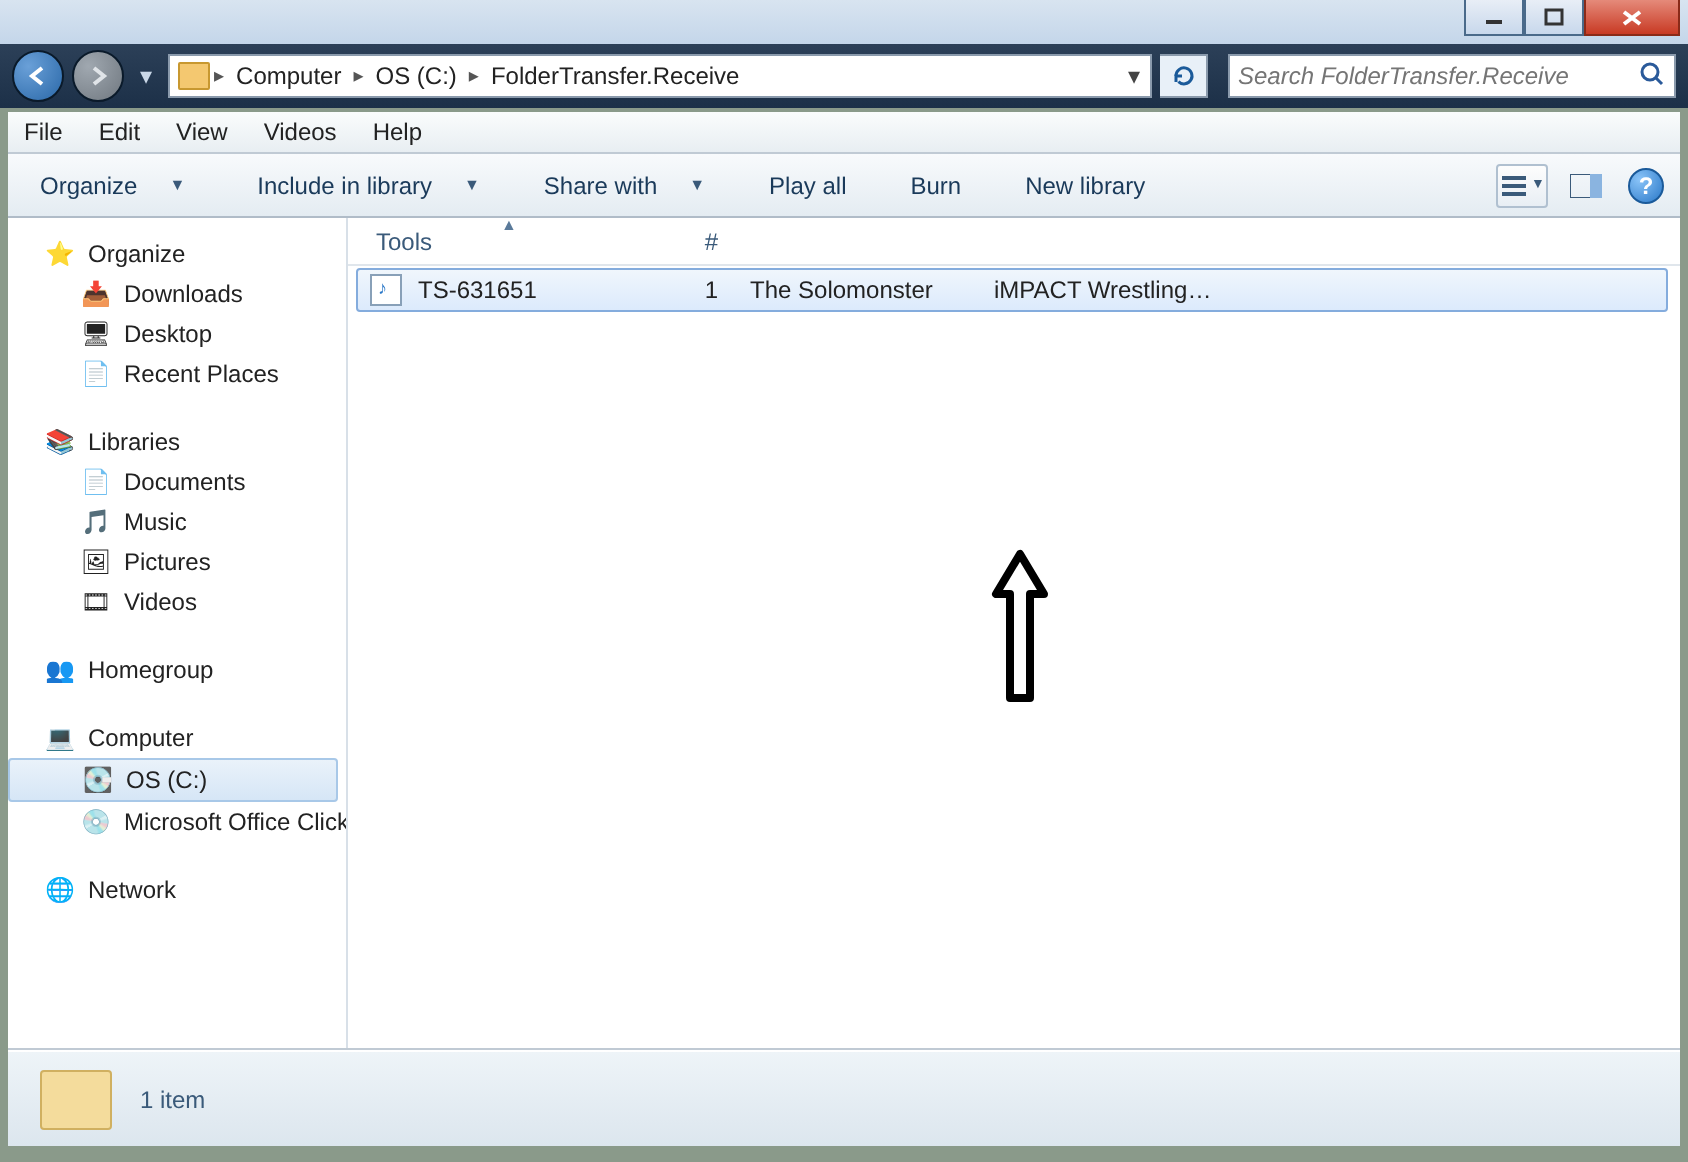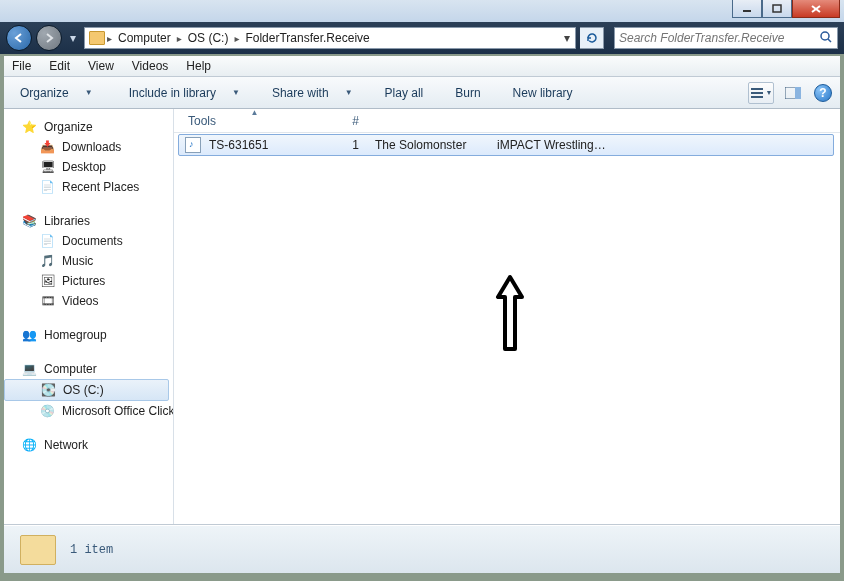--- a/index.html
+++ b/index.html
@@ -58,21 +58,21 @@
   .cell { padding:0 8px; color:#222; white-space:nowrap; overflow:hidden; text-overflow:ellipsis;}
   .fileico { width:16px; height:16px; background:#fff; border:1px solid #88a0b8; position:relative; flex-shrink:0;}
   .fileico::after { content:"♪"; position:absolute; font-size:9px; color:#2a78c8; left:3px; top:1px;}
 
   
   .arrow-annot { position:absolute; left:316px; top:160px; pointer-events:none;}
 
   
   .statusbar { height:48px; background: linear-gradient(#eef4f8,#dce6ee); display:flex; align-items:center; padding-left:16px; gap:14px; margin:0 4px; border-top:1px solid #fff;}
   .statusbar .bigfolder { width:36px; height:30px; background:#f4dc9c; border:1px solid #d0b060; border-radius:2px;}
-  .statusbar .stxt { color:#3a5a7a;font-family:Liberation Mono, monospace; }
+  .statusbar .stxt { color:#3a5a7a; }
 </style>
 </head>
 <body>
 
 <div class="titlebar">
   <div class="winbtn-group">
     <div class="winbtn">
         <svg width="10" height="10">
           <line x1="1" y1="7" x2="9" y2="7" stroke="#333" stroke-width="2"></line>
         </svg>

